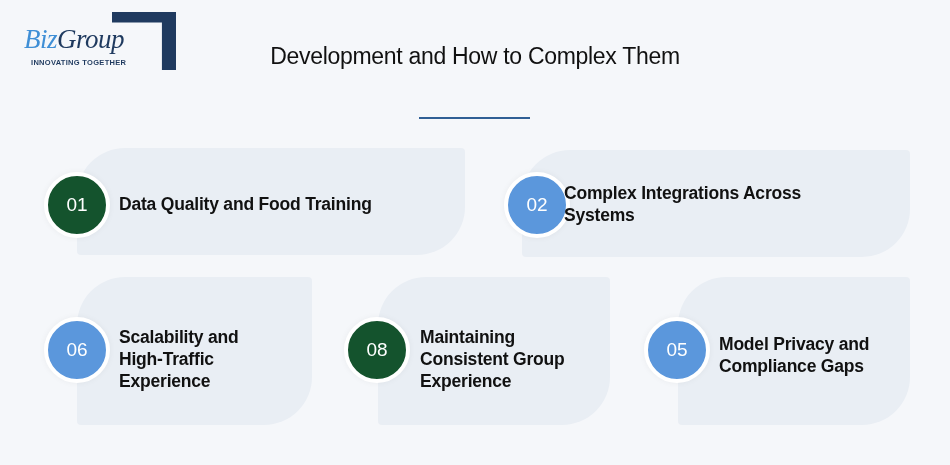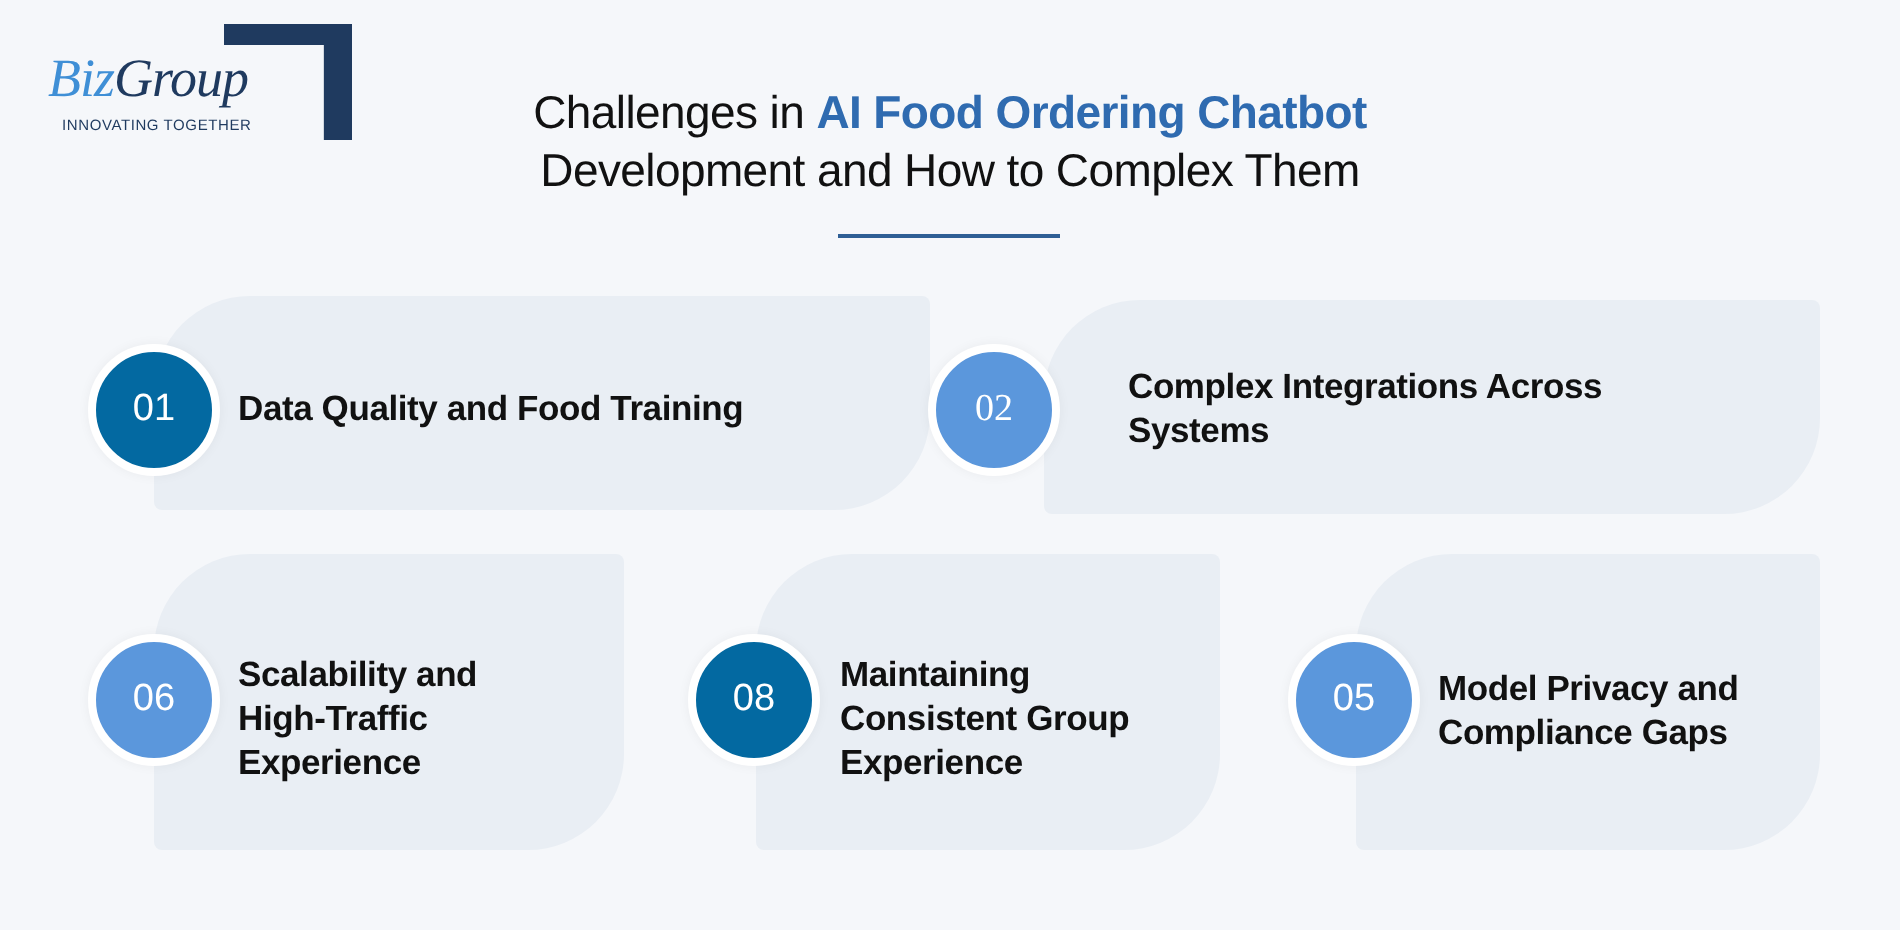--- a/index.html
+++ b/index.html
@@ -16,68 +16,67 @@
     clip-path: polygon(0 0,100% 0,100% 100%,78% 100%,78% 18%,0 18%);
   }
   .logo-text {
     position:absolute; left:2px; top:12px;
     font-family:"Liberation Serif", "DejaVu Serif", serif; font-style:italic;
     font-size:27px; color:#1f3a5f; letter-spacing:-0.5px; line-height:30px;
   }
   .logo-text .biz { color:#3f8fd6; }
   .logo-tag {
     position:absolute; left:9px; top:46px; font-size:7.5px; letter-spacing:0.3px;
-    color:#1f3a5f; font-weight:normal; white-space:nowrap;
+    color:#1f3a5f; font-weight:bold; white-space:nowrap;
   }
   .title {
     position:absolute; left:0; width:950px; top:42px; text-align:center;
     font-size:23px; line-height:29px; color:#111; letter-spacing:-0.3px;
   }
   .title .hl { color:#2f6bb0; font-weight:bold; }
   .divider {
     position:absolute; left:419px; top:117px; width:111px; height:2px; background:#2f5f95;
   }
   .card {
     position:absolute; background:#e9eef4;
     border-radius:48px 4px 48px 4px;
   }
   .circle {
     position:absolute; width:58px; height:58px; border-radius:50%;
     border:4px solid #ffffff; box-sizing:content-box;
     color:#fff; font-size:19px; display:flex; align-items:center; justify-content:center;
     box-shadow:0 0 6px rgba(0,0,0,0.05);
   }
-  .dark { background:#0369a1; }
+  .dark { background:#14532d; }
   .light { background:#5b97dc; }
   .label {
     position:absolute; font-size:17.5px; line-height:22px; color:#111; font-weight:bold;
     letter-spacing:-0.2px;
   }
 </style>
 </head>
 <body>
 
 <div class="logo">
   <div class="logo-box2"></div>
   <div class="logo-text"><span class="biz">Biz</span><span>Group</span></div>
   <div class="logo-tag">INNOVATING TOGETHER</div>
 </div>
 
 <div class="title">
-  <div><span>Challenges in </span><span class="hl">AI Food Ordering Chatbot</span></div>
   <div>Development and How to Complex Them</div>
 </div>
 <div class="divider"></div>
 
 <div class="card" style="left:77px; top:148px; width:388px; height:107px;"></div>
 <div class="circle dark" style="left:44px; top:172px;">01</div>
 <div class="label" style="left:119px; top:193px; width:320px;">Data Quality and Food Training</div>
 
 <div class="card" style="left:522px; top:150px; width:388px; height:107px;"></div>
-<div class="circle light" style="left:464px; top:172px;font-family:Liberation Serif, serif;">02</div>
+<div class="circle light" style="left:504px; top:172px;">02</div>
 <div class="label" style="left:564px; top:182px; width:270px;">Complex Integrations Across Systems</div>
 
 <div class="card" style="left:77px; top:277px; width:235px; height:148px;"></div>
 <div class="circle light" style="left:44px; top:317px;">06</div>
 <div class="label" style="left:119px; top:326px; width:150px;">Scalability and High-Traffic Experience</div>
 
 <div class="card" style="left:378px; top:277px; width:232px; height:148px;"></div>
 <div class="circle dark" style="left:344px; top:317px;">08</div>
 <div class="label" style="left:420px; top:326px; width:170px;">Maintaining Consistent Group Experience</div>
 

